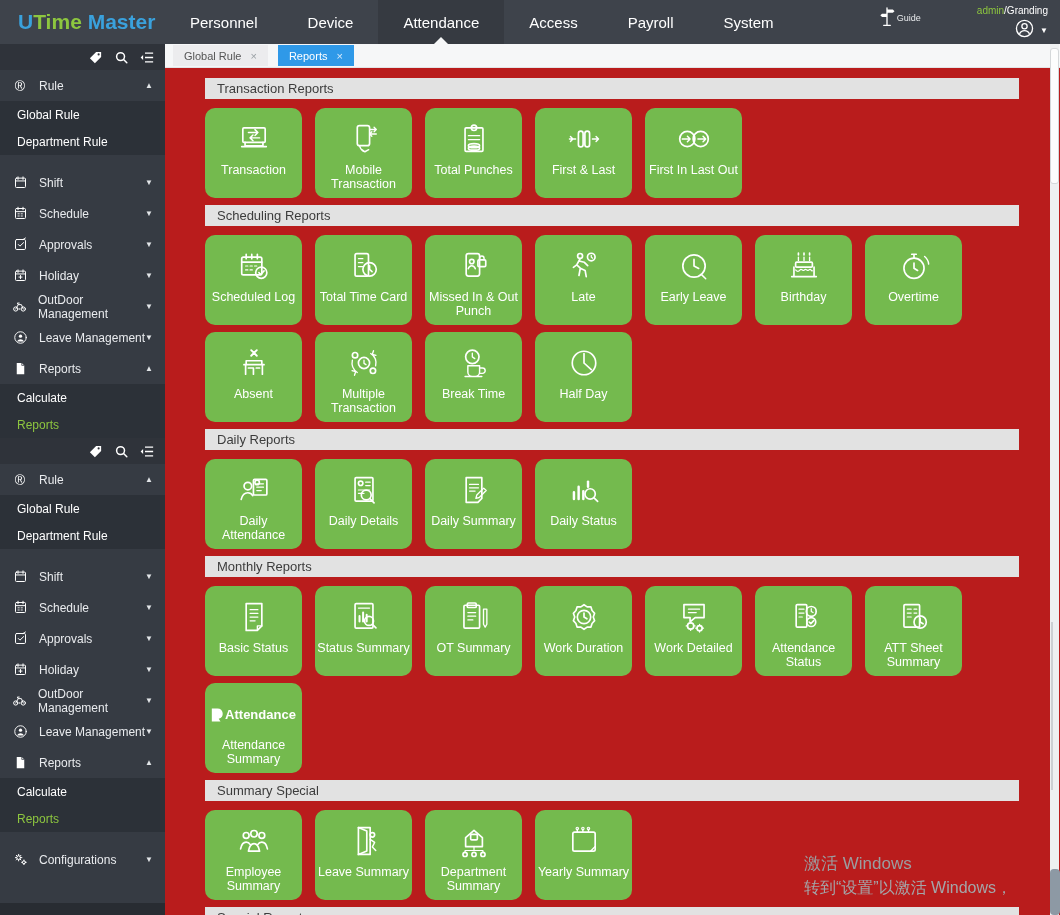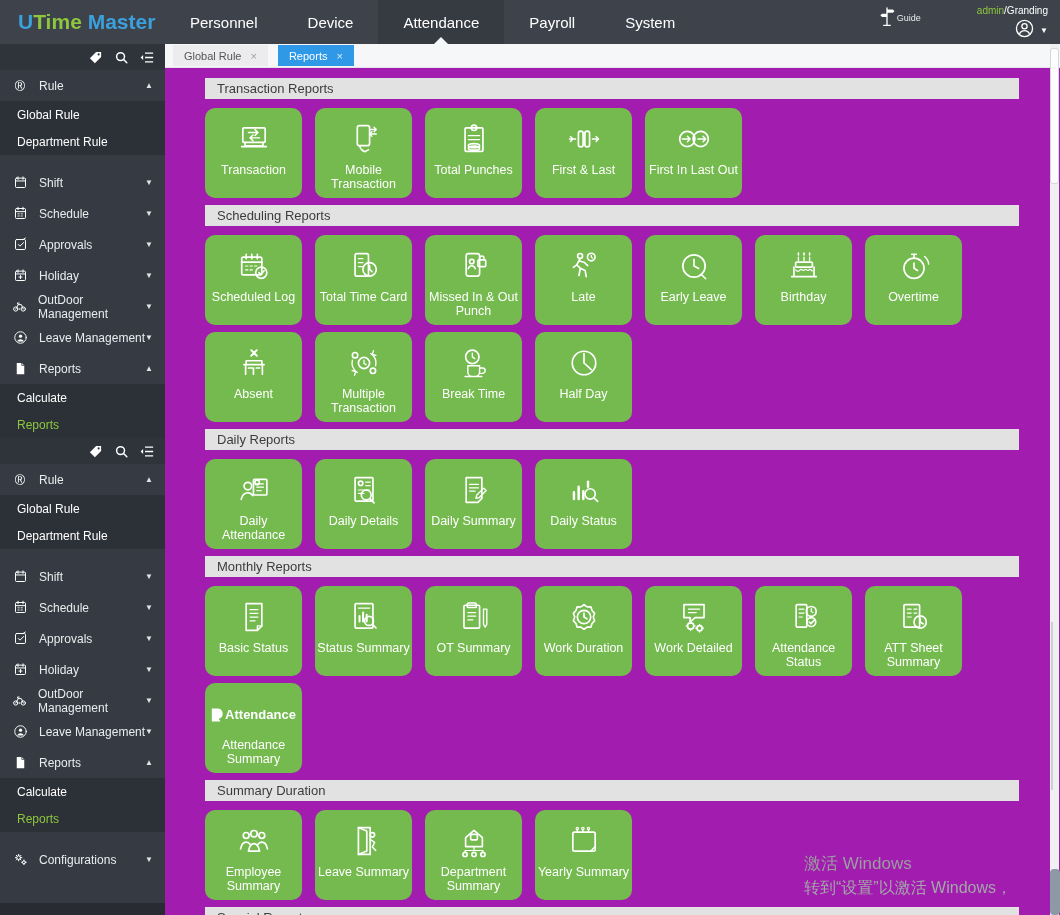--- a/index.html
+++ b/index.html
@@ -54,21 +54,21 @@
           border-bottom:1px solid #e2e4e6;display:flex;align-items:center;padding-left:8px;
           gap:10px;box-sizing:border-box;z-index:5;}
   .tab{height:21px;display:flex;align-items:center;gap:9px;padding:0 11px;font-size:11px;
        color:#555;background:#ececee;cursor:pointer;}
   .tab .x{color:#9aa0a5;font-size:11px;cursor:pointer;}
   .tab.active{background:#2f99e8;color:#fff;}
   .tab.active .x{color:#d8ebfb;}
 
   
   .content{position:absolute;top:68px;left:165px;width:895px;height:847px;overflow:hidden;
-           padding:10px 0 0 40px;box-sizing:border-box;background:#a21caf;}
+           padding:10px 0 0 40px;box-sizing:border-box;background:#b91c1c;}
   .sec-header{width:814px;height:21px;background:#e2e2e2;color:#3c3c3c;font-size:13px;
               display:flex;align-items:center;padding-left:12px;box-sizing:border-box;margin-bottom:9px;}
   .tiles{display:flex;flex-wrap:wrap;width:835px;}
   .tile{width:97px;height:90px;background:#74ba4e;border-radius:10px;margin:0 13px 7px 0;
         display:flex;flex-direction:column;align-items:center;color:#fff;cursor:pointer;
         padding-top:10px;box-sizing:border-box;}
   .tile-icon{height:42px;display:flex;align-items:center;justify-content:center;}
   .tile-icon svg{width:38px;height:38px;stroke:#fff;fill:none;stroke-width:1.5;
                  stroke-linecap:round;stroke-linejoin:round;}
   .tile-label{font-size:12.5px;text-align:center;line-height:1.12;margin-top:3px;padding:0 2px;}
@@ -98,20 +98,23 @@
       </div>
 
       <div class="nav-item">
         <span>Device</span>
       </div>
 
       <div class="nav-item active">
         <span>Attendance</span>
       </div>
 
+      <div class="nav-item">
+        <span>Access</span>
+      </div>
 
       <div class="nav-item">
         <span>Payroll</span>
       </div>
 
       <div class="nav-item">
         <span>System</span>
       </div>
     </div>
 
@@ -808,21 +811,21 @@
             </svg>
             <span class="broken-txt">Attendance</span>
           </span>
             <span class="tile-label">Attendance Summary</span>
           </div>
         </div>
     </div>
 
     <div class="section">
       <div class="sec-header">
-        <span>Summary Duration</span>
+        <span>Summary Special</span>
       </div>
       <div class="tiles">
 
           <div class="tile">
             <span class="tile-icon">
             <svg viewBox="0 0 34 34" stroke-width="1.4">
               <circle cx="10" cy="12" r="2.6"></circle>
               <circle cx="17" cy="10.5" r="2.9"></circle>
               <circle cx="24" cy="12" r="2.6"></circle>
               <path d="M5 24c.8-4 2.6-6 5-6 1.5 0 2.8.8 3.7 2.3M29 24c-.8-4-2.6-6-5-6-1.5 0-2.8.8-3.7 2.3M12 26c.9-4.4 2.6-6.6 5-6.6s4.1 2.2 5 6.6z"></path>

